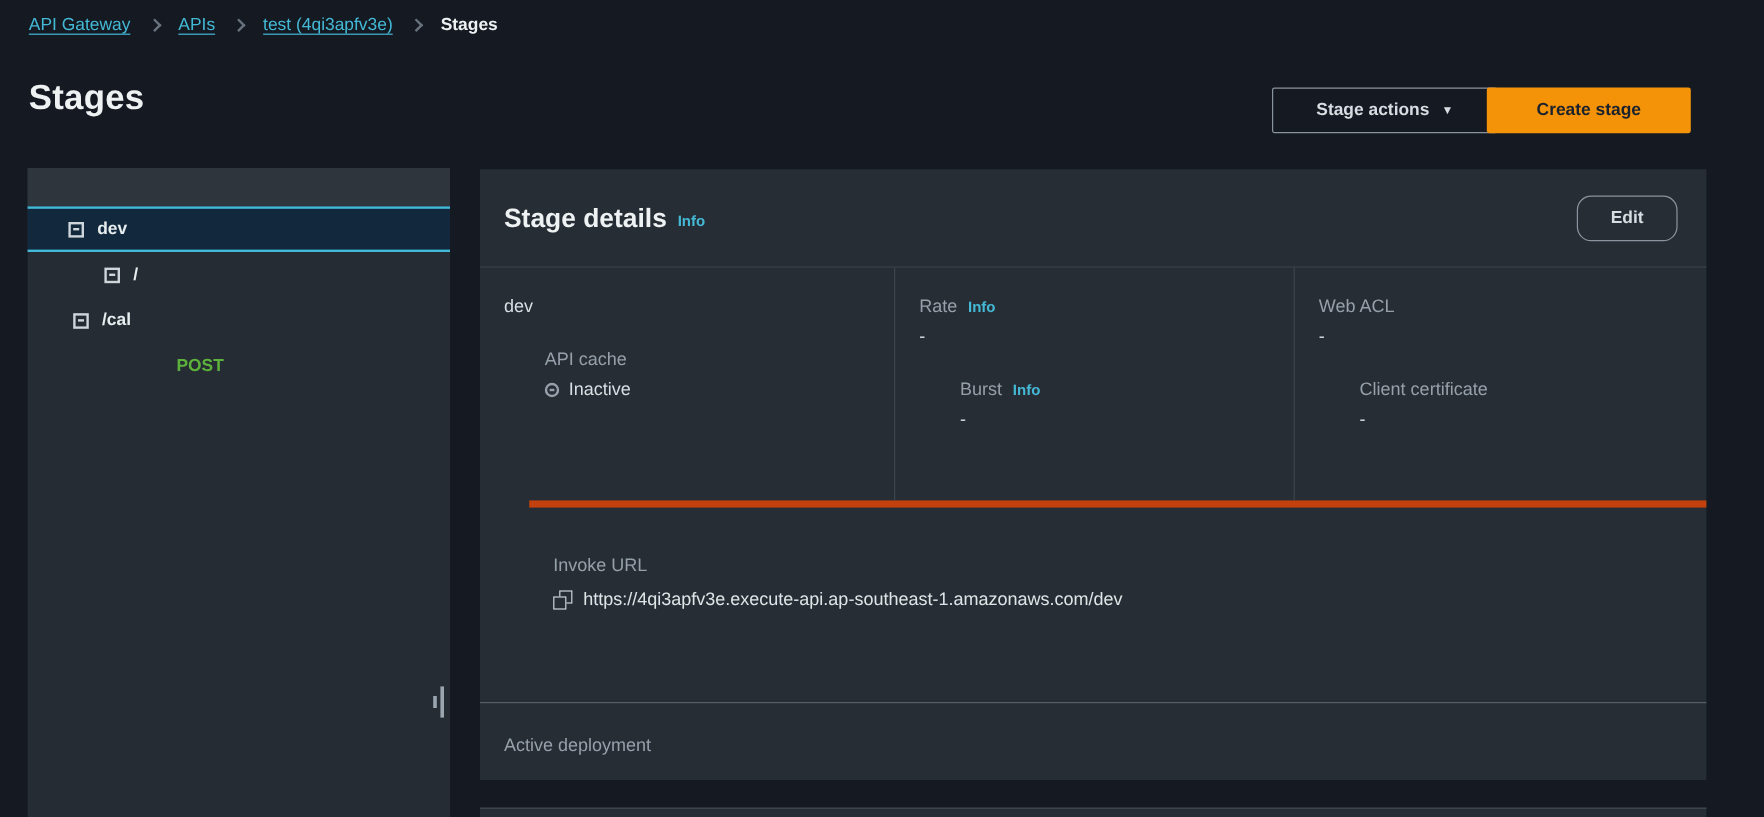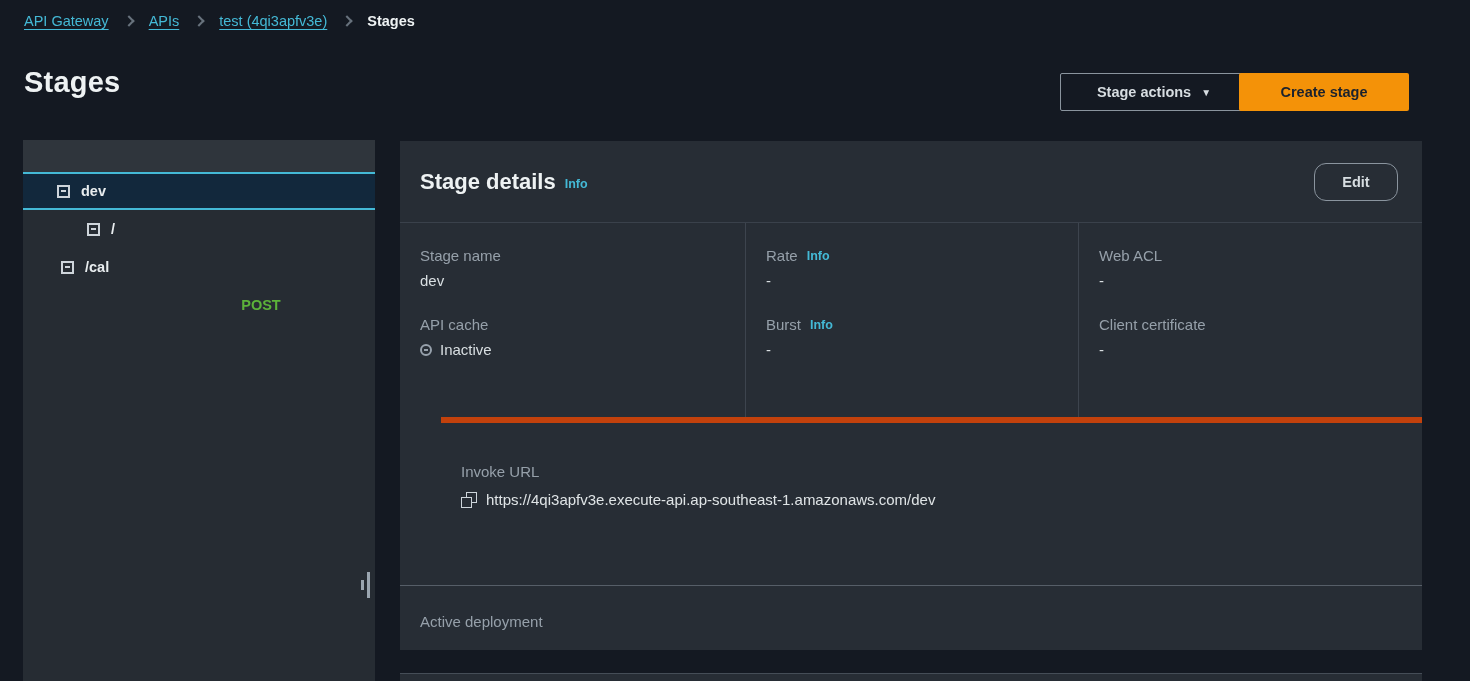--- a/index.html
+++ b/index.html
@@ -76,21 +76,21 @@
   }
   .tree-toggle {
     flex:none; width:13px; height:13px;
     border:2px solid #ced5db; position:relative; margin-right:11px;
     cursor:pointer;
   }
   .tree-toggle::after {
     content:''; position:absolute; left:2px; right:2px; top:50%;
     height:2px; margin-top:-1px; background:#ced5db;
   }
-  .method-post { color:var(--method-post,#5cb23a);justify-content:center; }
+  .method-post { color:var(--method-post,#5cb23a); }
   .resize-handle {
     position:absolute; right:5px; top:432px;
     display:flex; align-items:center; gap:3px;
     cursor:col-resize;
   }
   .resize-handle .bar-short { width:3px; height:10px; background:#9aa5af; }
   .resize-handle .bar-tall  { width:3px; height:26px; background:#9aa5af; }
 
   
   .panel {
@@ -113,21 +113,21 @@
     background:transparent; border:1px solid #8a949e; border-radius:12px;
     color:#d7dde1; font-size:14.5px; font-weight:700; cursor:pointer;
     font-family:inherit;
   }
 
   .panel-fields {
     height:194px; display:grid; grid-template-columns:345px 333px 1fr;
   }
   .field-col { padding:24px 20px 0 20px; }
   .field-col + .field-col { border-left:1px solid #3d444e; }
-  .field-block + .field-block { margin-top:27px; }
+  .field-block + .field-block { margin-top:27px;margin-left:34px; }
   .field-label { font-size:15px; color:#96a0aa; margin-bottom:8px; display:flex; align-items:baseline; }
   .field-label .info-link { top:0; }
   .field-value { font-size:15px; color:#d9dfe2; display:flex; align-items:center; }
   .status-minus-icon {
     flex:none; width:12px; height:12px; border:2px solid #97a1ac; border-radius:50%;
     position:relative; margin-right:8px;
   }
   .status-minus-icon::after {
     content:''; position:absolute; left:2px; right:2px; top:50%;
     height:2px; margin-top:-1px; background:#97a1ac;
@@ -204,21 +204,20 @@
 <section class="panel">
   <div class="panel-header">
     <span class="panel-title">Stage details</span>
     <span class="info-link">Info</span>
     <button class="btn-edit">Edit</button>
   </div>
 
   <div class="panel-fields">
     <div class="field-col">
       <div class="field-block">
-        <div class="field-label">Stage name</div>
         <div class="field-value">dev</div>
       </div>
       <div class="field-block">
         <div class="field-label">API cache</div>
         <div class="field-value">
           <span class="status-minus-icon"></span>
           <span>Inactive</span>
         </div>
       </div>
     </div>

